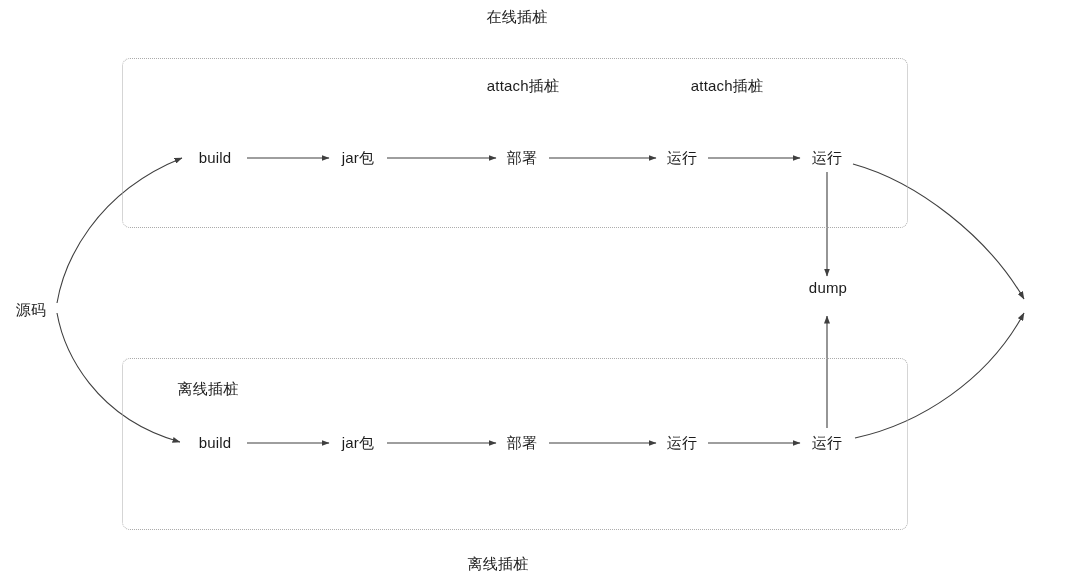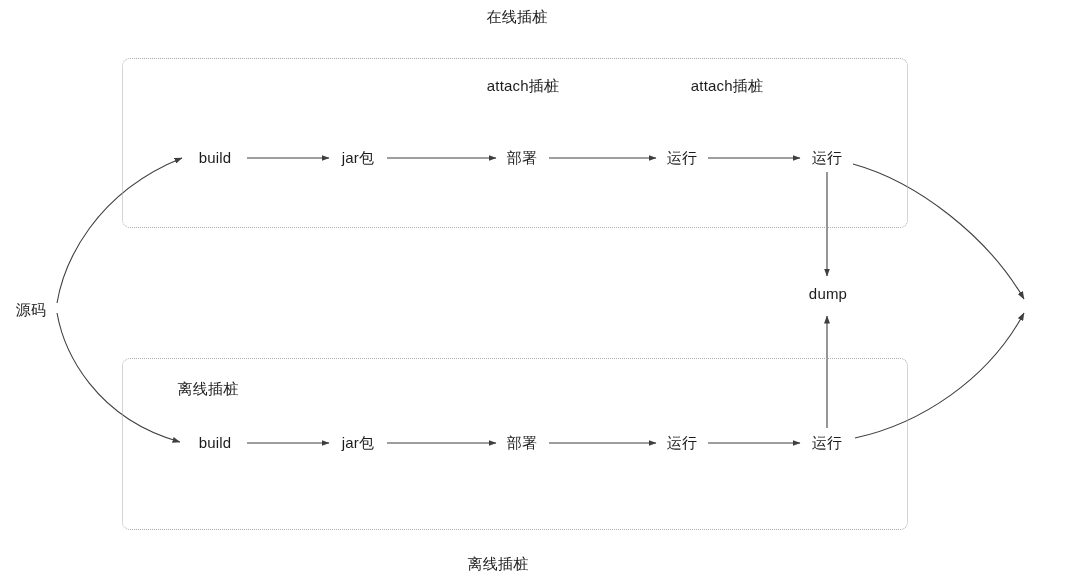--- a/index.html
+++ b/index.html
@@ -79,21 +79,21 @@
   <div class="lbl" style="left:523px; top:86px">attach插桩</div>
   <div class="lbl" style="left:727px; top:86px">attach插桩</div>
 
   <div class="lbl" style="left:215px; top:158px">build</div>
   <div class="lbl" style="left:358px; top:158px">jar包</div>
   <div class="lbl" style="left:522px; top:158px">部署</div>
   <div class="lbl" style="left:682px; top:158px">运行</div>
   <div class="lbl" style="left:827px; top:158px">运行</div>
 
   <div class="lbl" style="left:31px;   top:310px">源码</div>
-  <div class="lbl" style="left:828px;  top:294px">dump</div>
+  <div class="lbl" style="left:828px;  top:288px">dump</div>
   <div class="lbl" style="left:1104px; top:307px">下线</div>
 
   <div class="lbl" style="left:208px; top:389px">离线插桩</div>
 
   <div class="lbl" style="left:215px; top:443px">build</div>
   <div class="lbl" style="left:358px; top:443px">jar包</div>
   <div class="lbl" style="left:522px; top:443px">部署</div>
   <div class="lbl" style="left:682px; top:443px">运行</div>
   <div class="lbl" style="left:827px; top:443px">运行</div>
 

